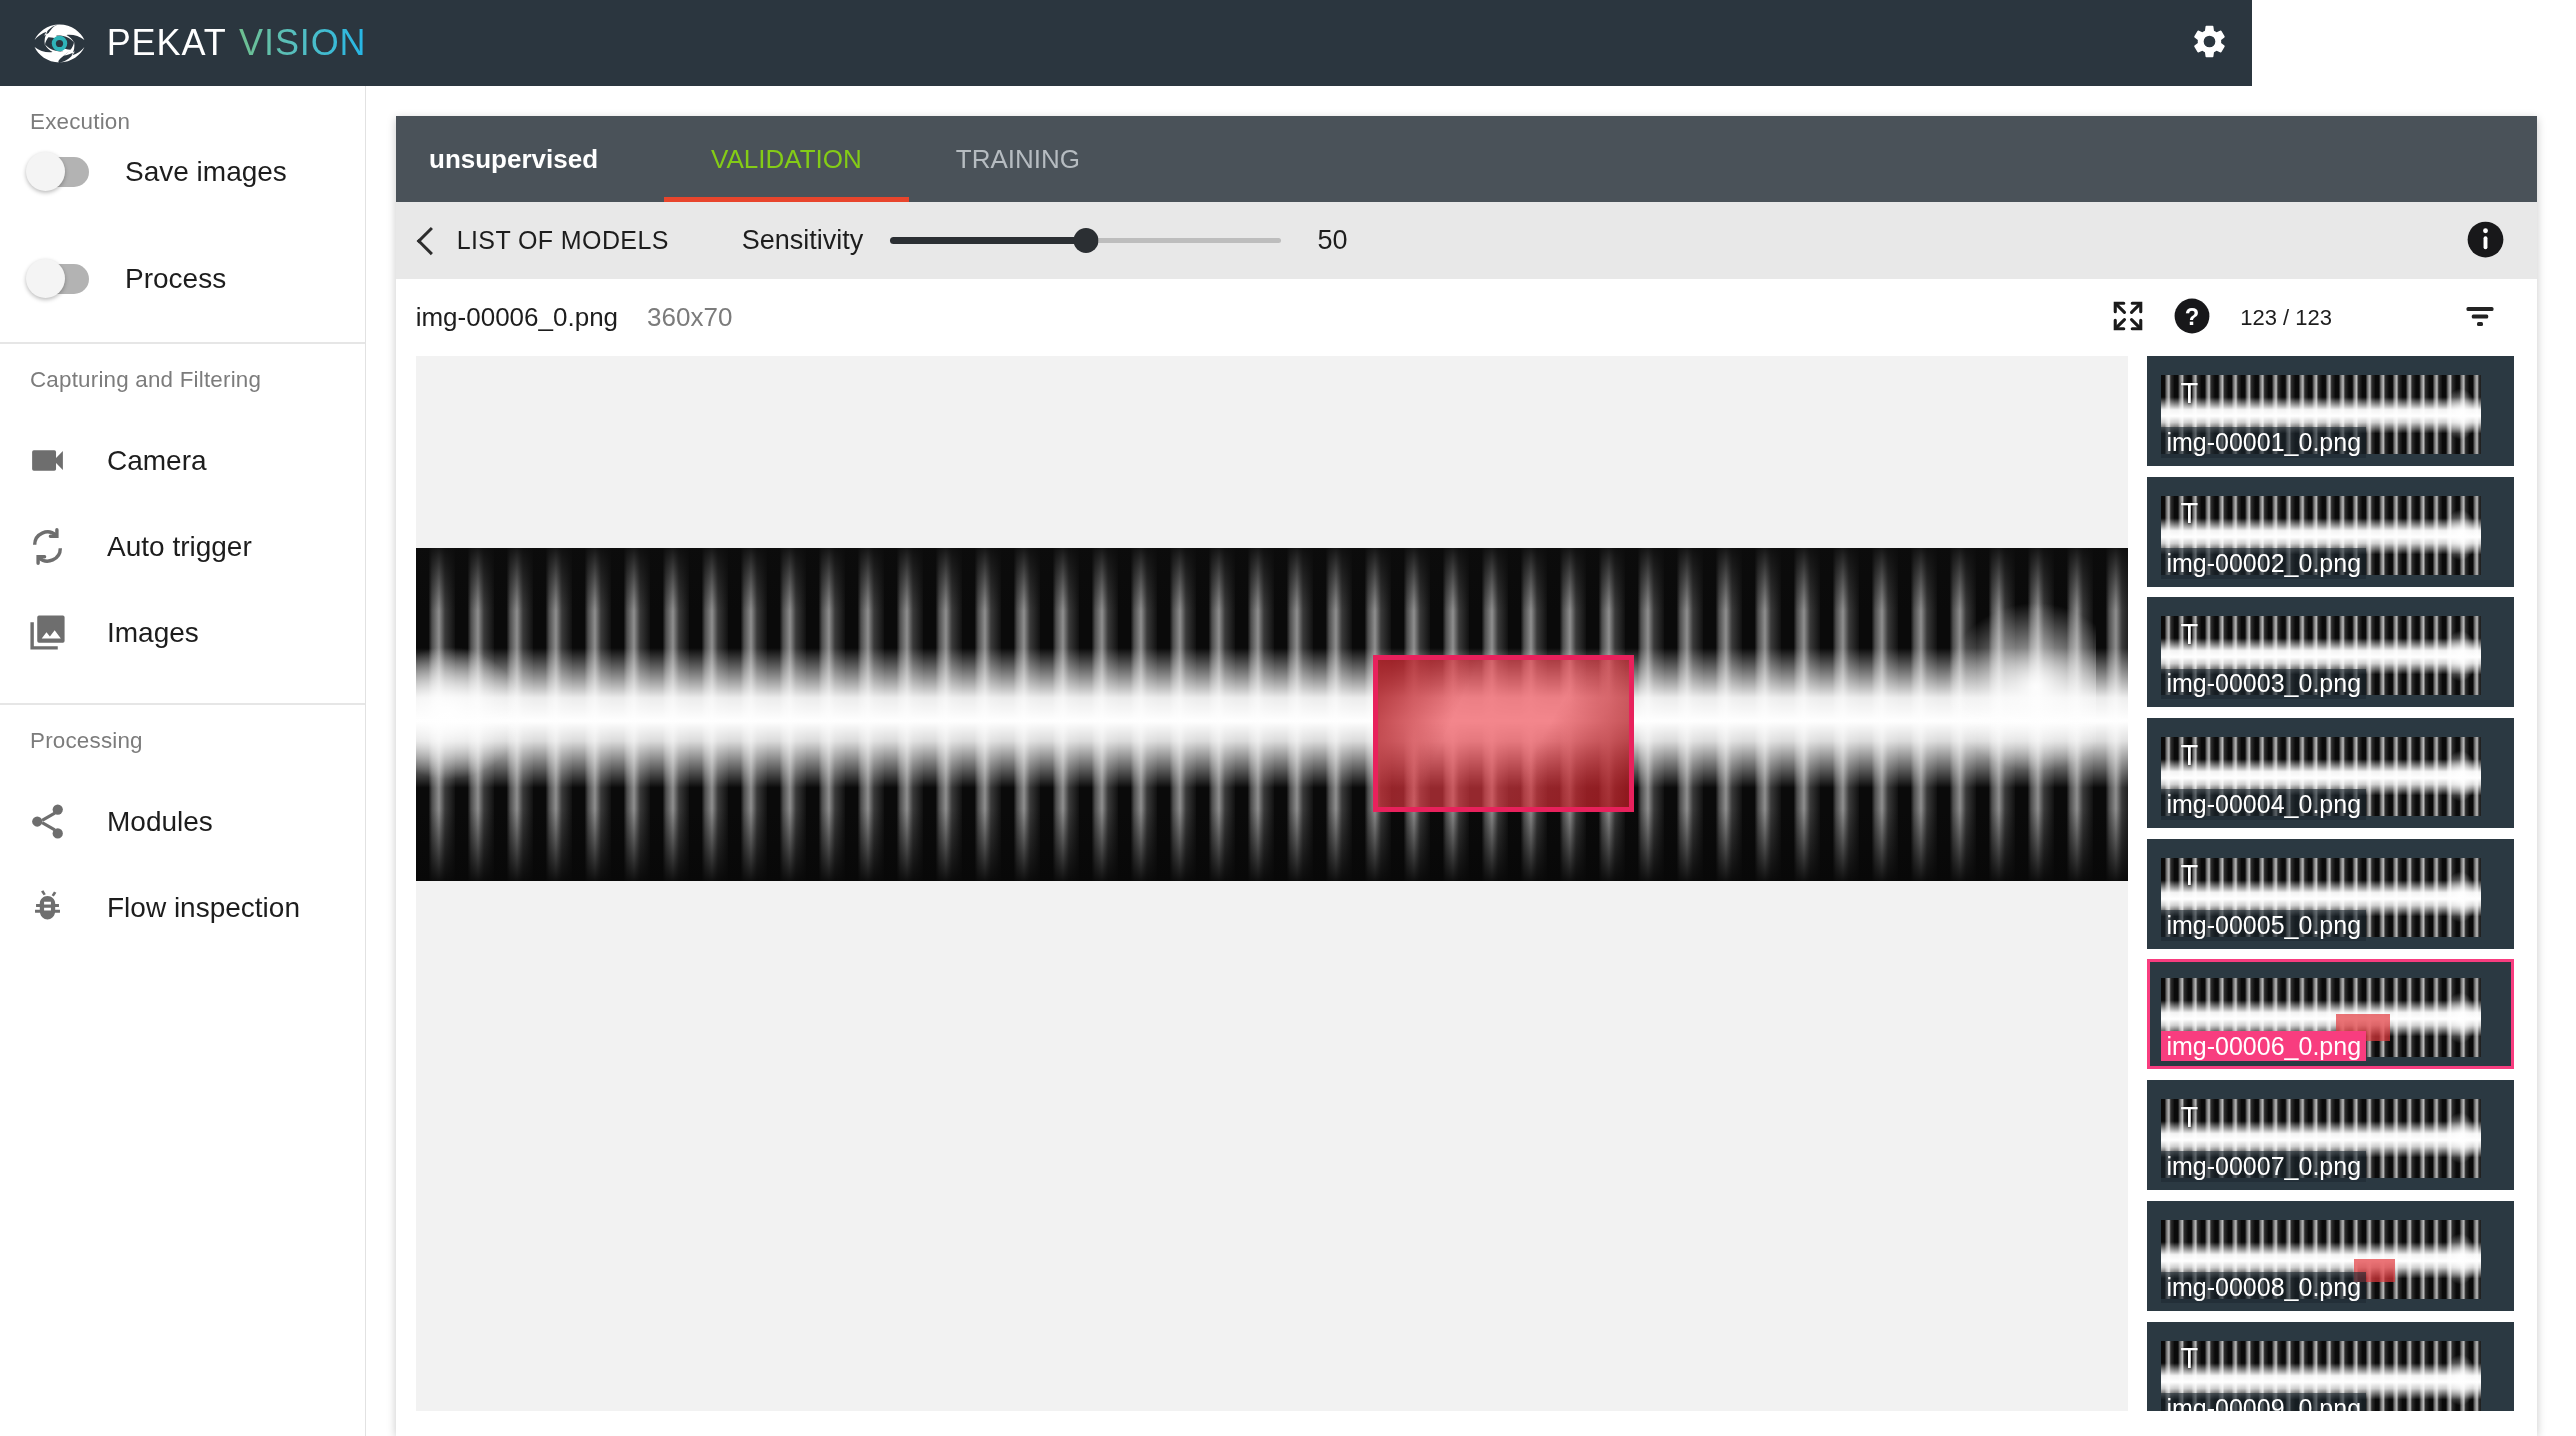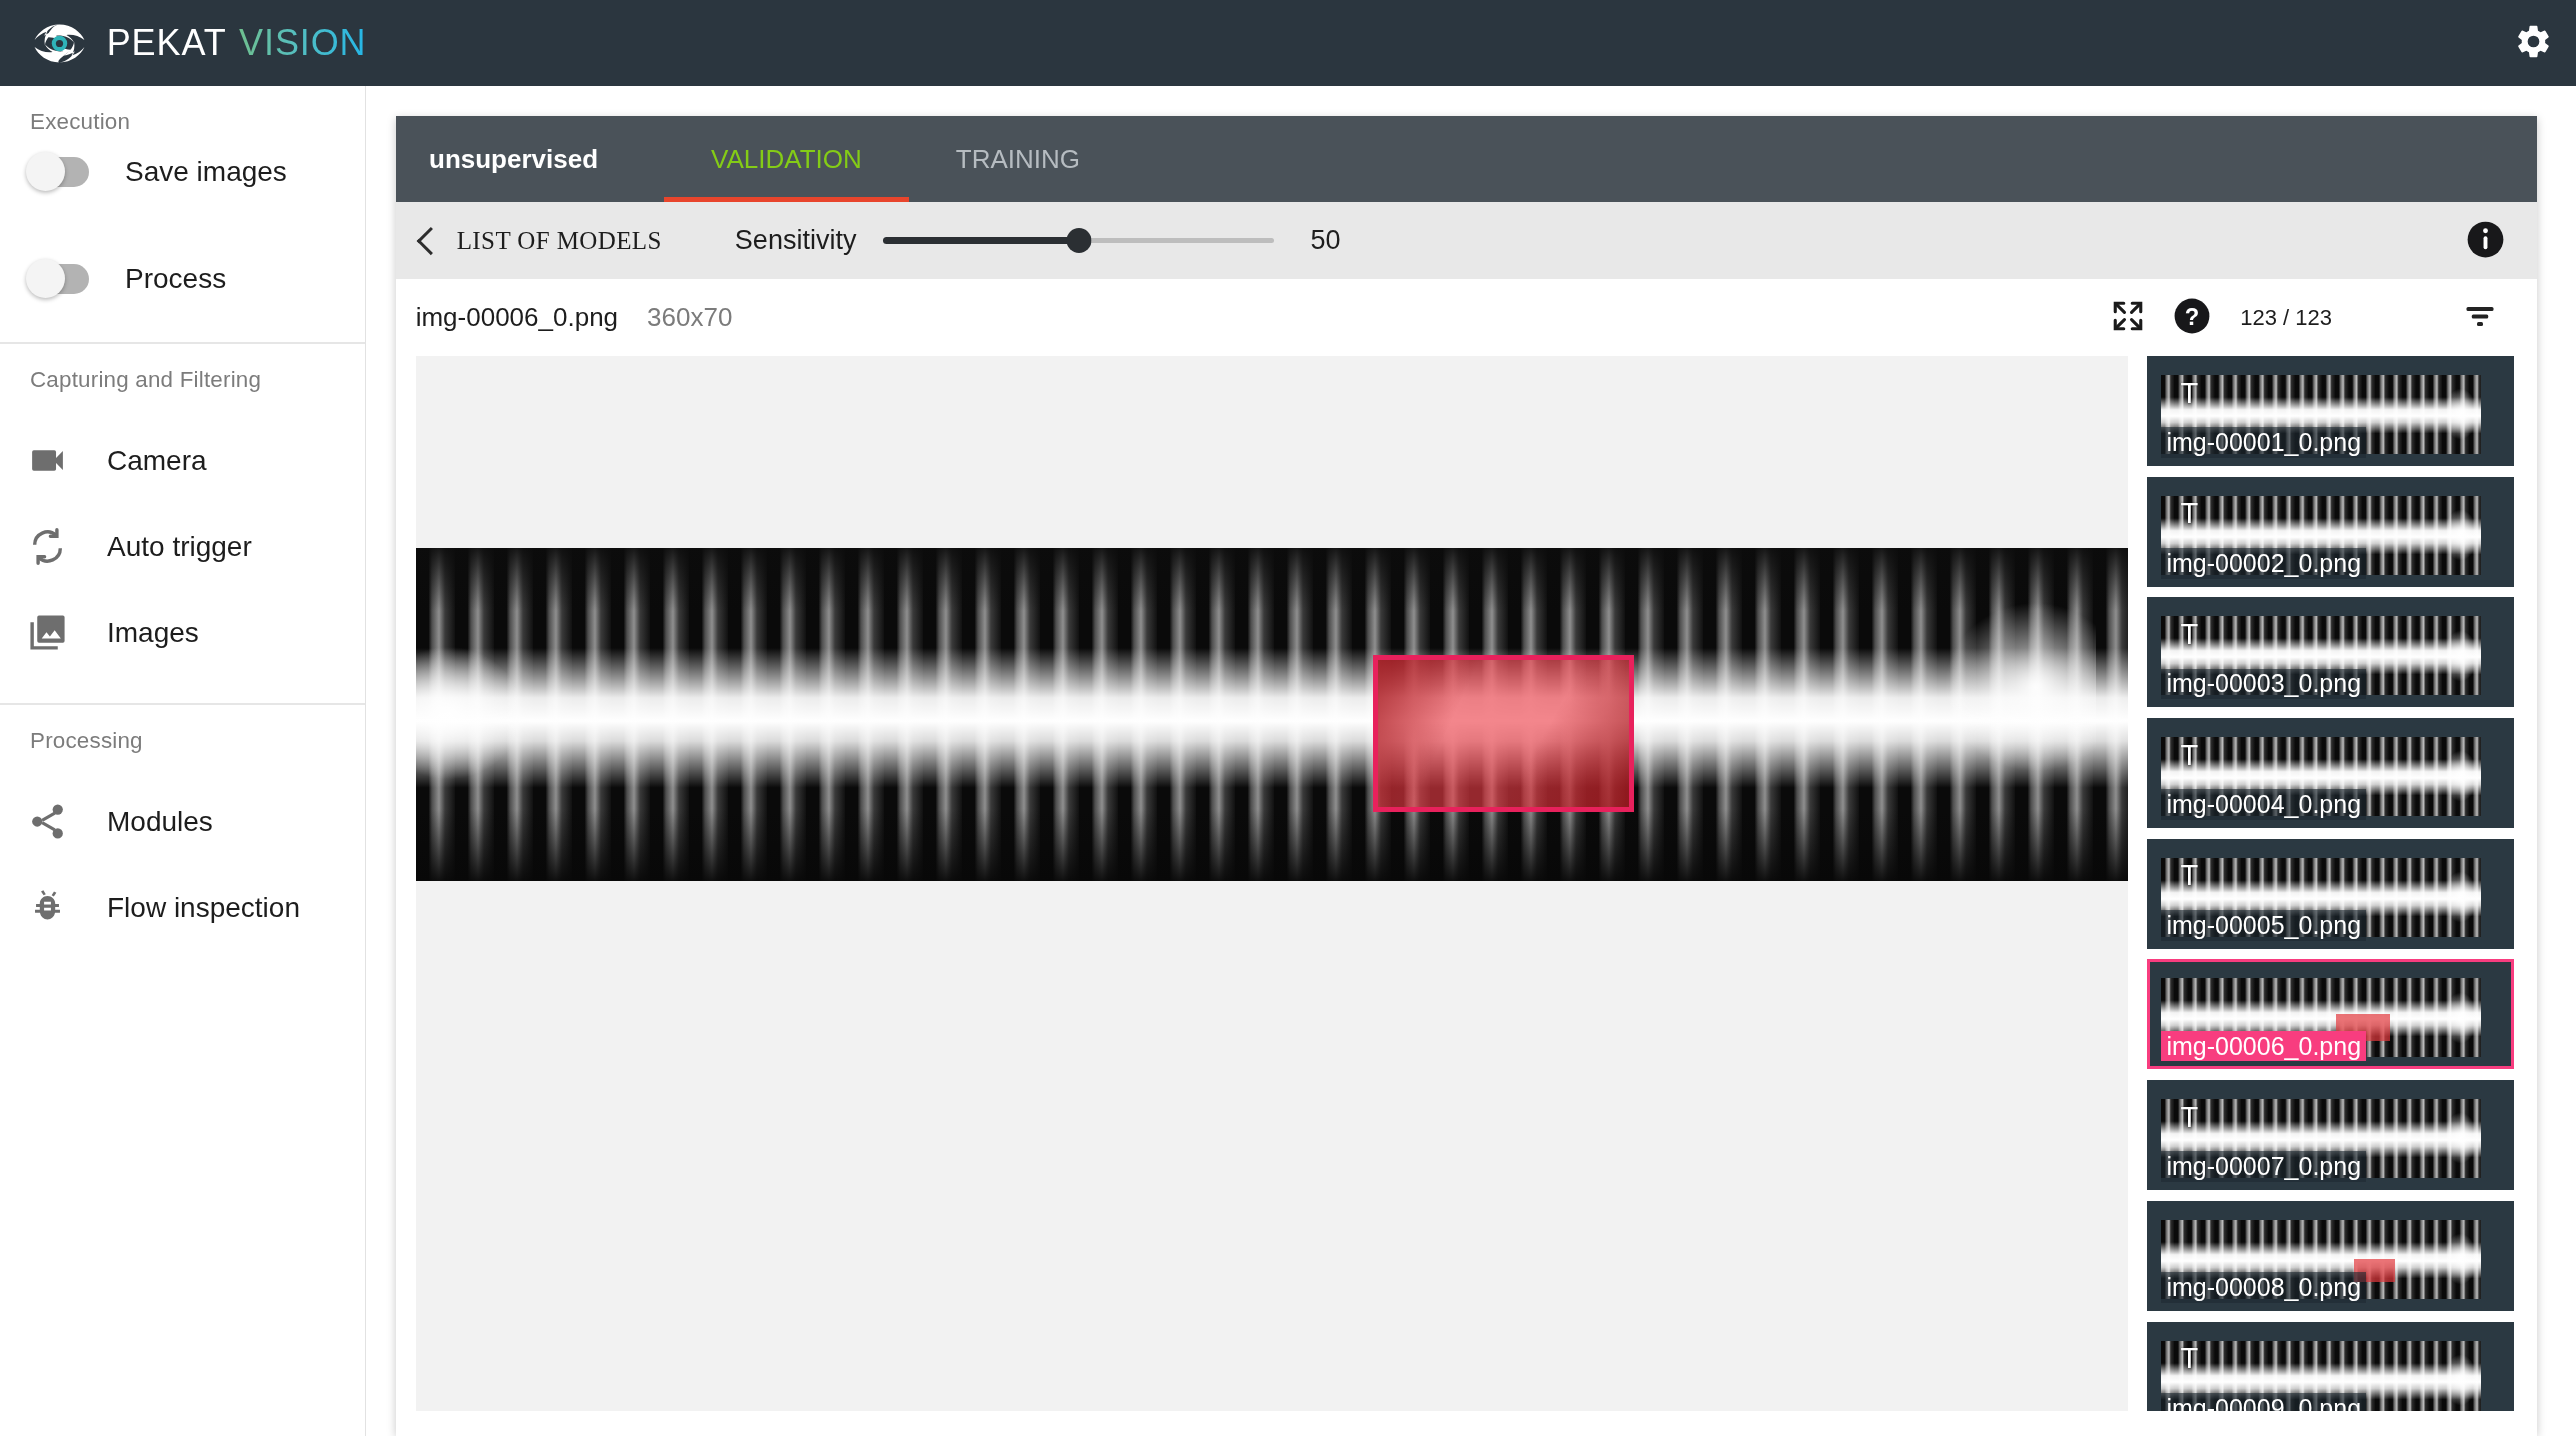--- a/index.html
+++ b/index.html
@@ -5,21 +5,21 @@
   * { box-sizing: border-box; margin: 0; padding: 0; }
   html, body {
     width: 2576px; height: 1436px;
     background: #ffffff;
     font-family: "Liberation Sans", sans-serif;
     overflow: hidden;
   }
 
   
   .topbar {
-    position: absolute; left: 0; top: 0; width: 2576px; height: 86px;
+    position: absolute; left: 0; top: 0; width: 2252px; height: 86px;
     background: #2b363f;
     display: flex; align-items: center; justify-content: space-between;
   }
   .brand { display: flex; align-items: center; padding-left: 32px; gap: 19.7px; }
   .brand-logo { width: 55px; height: 55px; flex: 0 0 55px; }
   .brand-text { font-size: 36px; letter-spacing: 0.9px; display: flex; }
   .brand-pekat { color: #ffffff; font-weight: 400; }
   .brand-vision {
     background: linear-gradient(90deg, #6fbf8f 0%, #55bfc0 45%, #24b6e8 100%);
     -webkit-background-clip: text; background-clip: text; color: transparent;
@@ -72,21 +72,21 @@
   .tab.model { color: #ffffff; font-weight: 700; padding-left: 33px; padding-right: 66px; }
   .tab.active { color: #84cc16; }
   .tab.active::after {
     content: ""; position: absolute; left: 0; right: 0; bottom: 0; height: 5.4px; background: #e8452c;
   }
   .tab.inactive { color: #b6bcc1; }
 
   .subbar {
     height: 77px; background: #e8e8e8; display: flex; align-items: center; padding: 0 32px 0 25px;
   }
-  .back-link { display: flex; align-items: center; gap: 16px; cursor: pointer; font-family: Liberation Serif, serif; }
+  .back-link { display: flex; align-items: center; gap: 16px; cursor: pointer; }
   .chev { width: 19.7px; height: 19.7px; border-left: 3.6px solid #2d2d2d; border-bottom: 3.6px solid #2d2d2d;
           transform: rotate(45deg); }
   .back-text { font-size: 25px; color: #1d1d1d; letter-spacing: 0.4px; }
   .sens-label { font-size: 27px; color: #1d1d1d; margin-left: 73px; }
   .slider { position: relative; width: 391px; height: 27px; margin-left: 27px; display: flex; align-items: center; cursor: pointer; }
   .slider .track { position: absolute; left: 0; right: 0; height: 4.5px; background: #bdbdbd; border-radius: 2.7px; }
   .slider .fill { position: absolute; left: 0; width: 50%; height: 6.3px; background: #2b2f33; border-radius: 3.6px; }
   .slider .thumb {
     position: absolute; left: 50%; transform: translateX(-50%);
     width: 25px; height: 25px; border-radius: 50%; background: #2b2f33;

